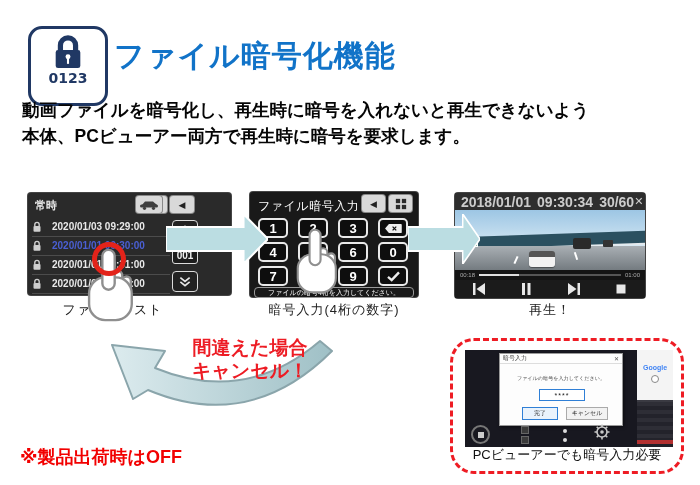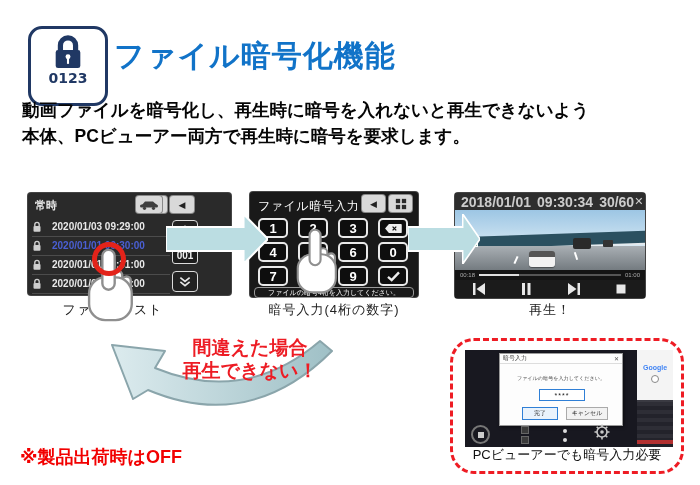--- a/index.html
+++ b/index.html
@@ -311,21 +311,21 @@
     <defs>
       <linearGradient id="sw" x1="0" y1="0" x2="1" y2="0">
         <stop offset="0" stop-color="#dcebee"></stop>
           <stop offset="1" stop-color="#9fc0c6"></stop>
       </linearGradient>
     </defs>
     <path d="M232,23 Q150,105 48,62 L33,71 L12,17 L65,23 L55,40 Q145,77 220,13 Z" fill="url(#sw)" stroke="#8aa5ab" stroke-width="2" stroke-linejoin="round"></path>
   </svg>
   <div class="abs warn">
     <div>間違えた場合</div>
-    <div>再生できない！</div>
+    <div>キャンセル！</div>
   </div>
 
   <div class="abs foot">※製品出荷時はOFF</div>
 
   <div class="abs pcv">
     <div class="abs pcv-shot">
       <div class="abs dlg">
         <div class="abs dlg-bar">
           <span class="tl">暗号入力</span>
           <span class="x">✕</span>

